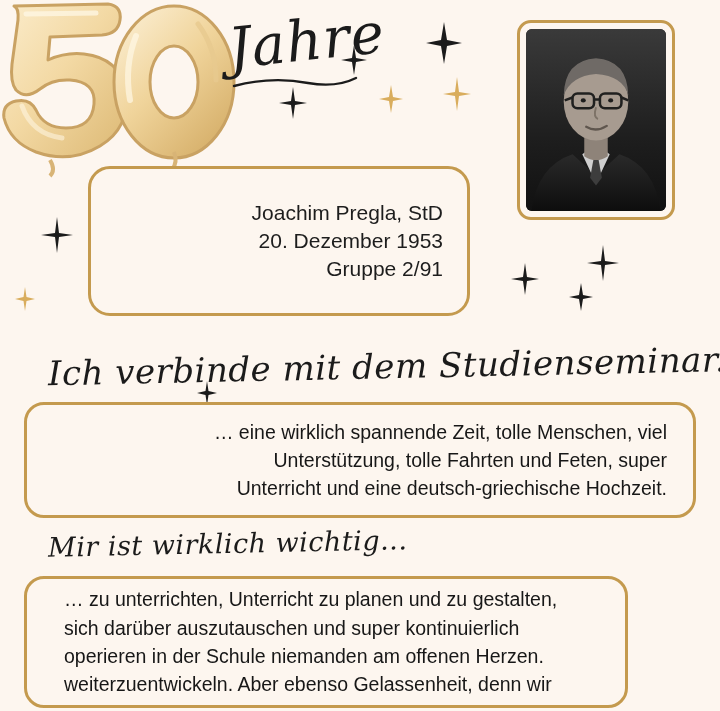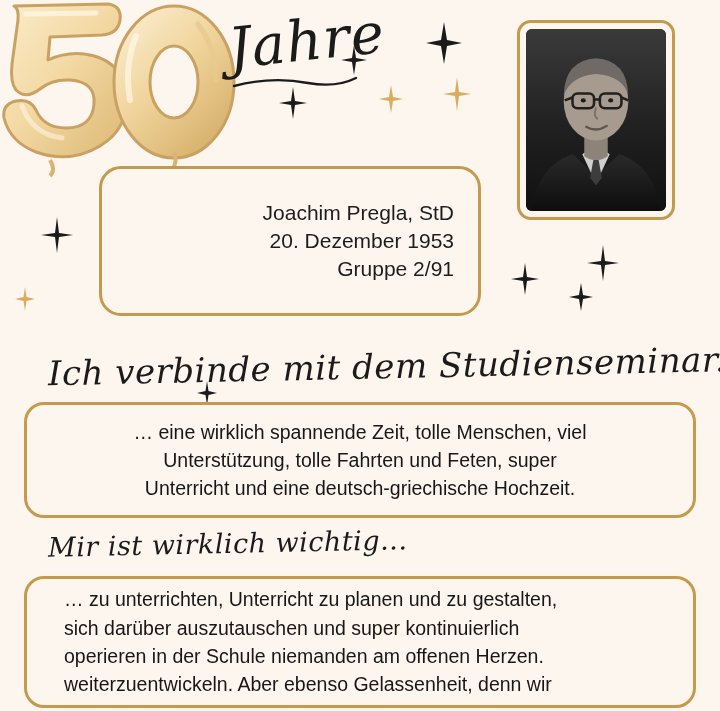--- a/index.html
+++ b/index.html
@@ -76,21 +76,21 @@
     height: 100%;
     border-radius: 6px;
     overflow: hidden;
     background: #2b2b2b;
     position: relative;
   }
 
   
   .info-card {
     position: absolute;
-    left: 99px;
+    left: 88px;
     top: 166px;
     width: 382px;
     height: 150px;
     border: 3px solid #c49a4e;
     border-radius: 22px;
     background: #fdf6ef;
     box-sizing: border-box;
     display: flex;
     flex-direction: column;
     justify-content: center;
@@ -138,26 +138,26 @@
     display: flex;
     flex-direction: column;
     justify-content: center;
     padding: 8px 26px;
   }
   .answer-1 {
     left: 24px;
     top: 402px;
     width: 672px;
     height: 116px;
-    align-items: center;
+    align-items: flex-end;
   }
   .answer-2 {
     left: 24px;
     top: 576px;
-    width: 672px;
+    width: 604px;
     height: 132px;
     align-items: flex-start;
     padding-left: 37px;
   }
   .answer-line {
     font-size: 19.5px;
     color: #171717;
     line-height: 1.45;
     white-space: nowrap;
   }

